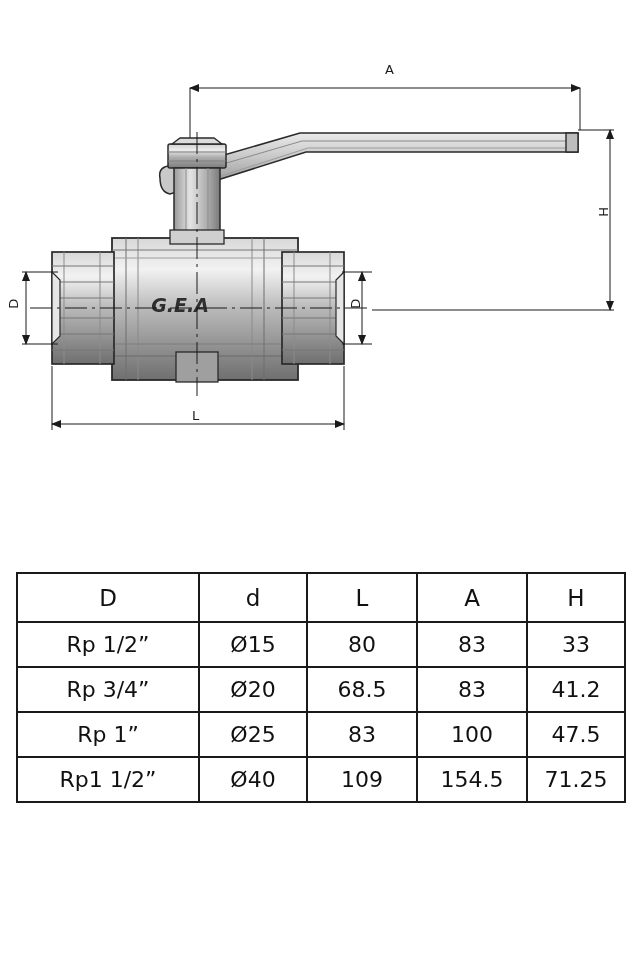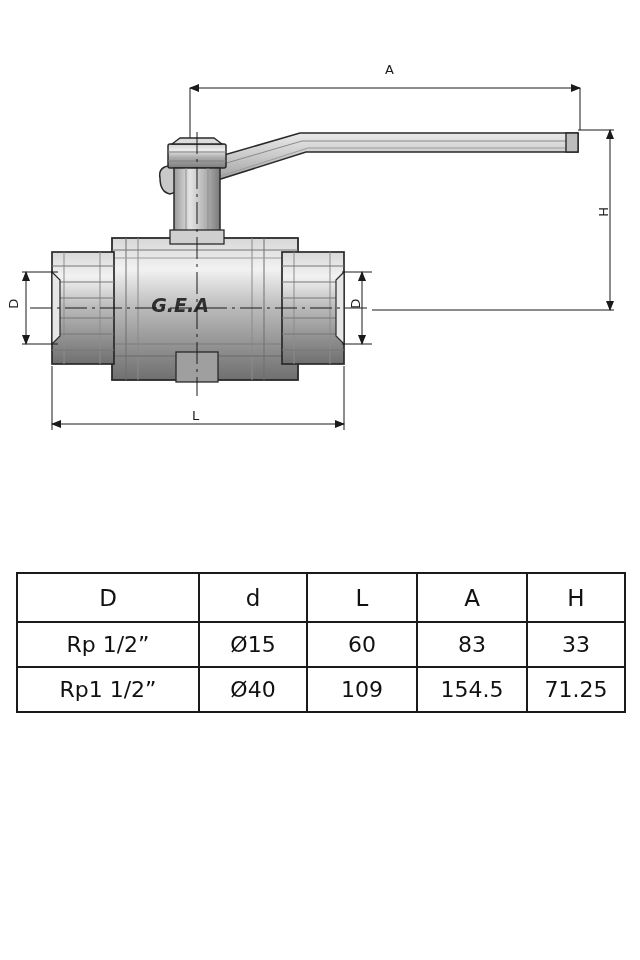--- a/index.html
+++ b/index.html
@@ -262,23 +262,37 @@
           <th>d</th>
           <th>L</th>
           <th>A</th>
           <th>H</th>
         </tr>
       </thead>
       <tbody>
         <tr>
           <td>Rp 1/2”</td>
           <td>Ø15</td>
-          <td>60</td>
+          <td>80</td>
           <td>83</td>
           <td>33</td>
+        </tr>
+        <tr>
+          <td>Rp 3/4”</td>
+          <td>Ø20</td>
+          <td>68.5</td>
+          <td>83</td>
+          <td>41.2</td>
+        </tr>
+        <tr>
+          <td>Rp 1”</td>
+          <td>Ø25</td>
+          <td>83</td>
+          <td>100</td>
+          <td>47.5</td>
         </tr>
         <tr>
           <td>Rp1 1/2”</td>
           <td>Ø40</td>
           <td>109</td>
           <td>154.5</td>
           <td>71.25</td>
         </tr>
       </tbody>
     </table>

